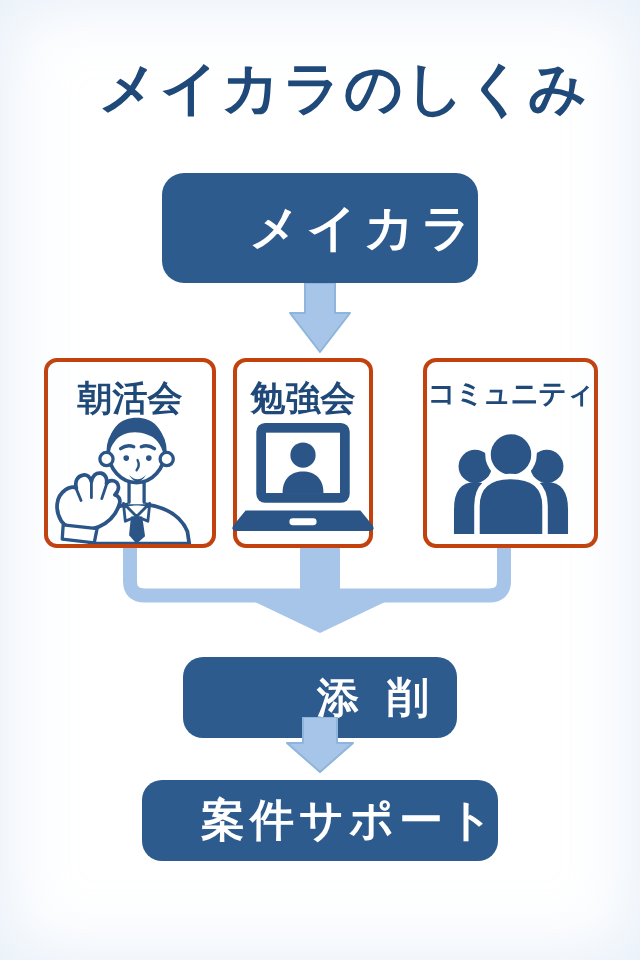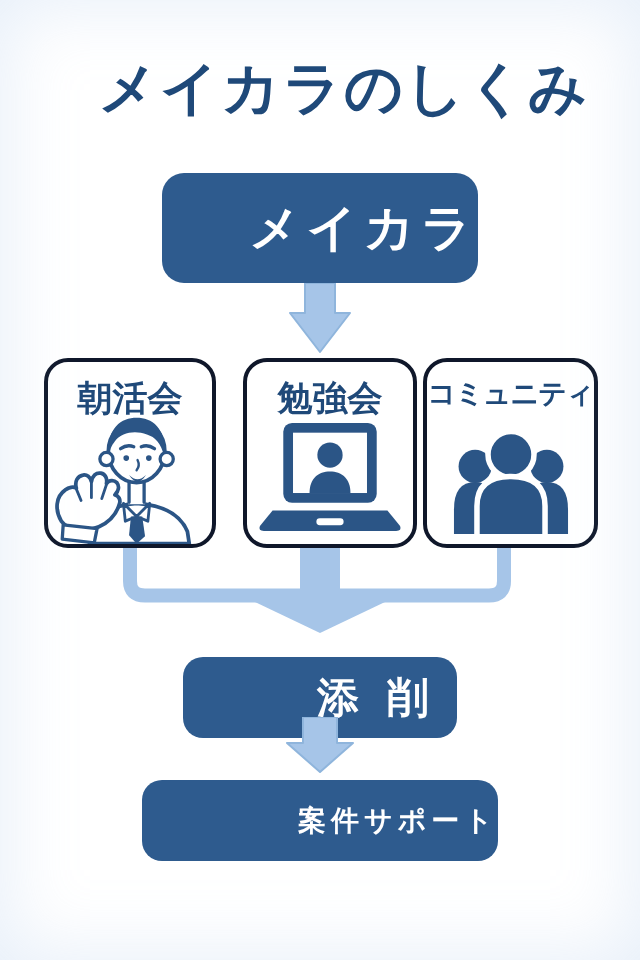--- a/index.html
+++ b/index.html
@@ -24,33 +24,33 @@
   .node {
     position:absolute; background:#2e5b8e; border-radius:22px;
     display:flex; align-items:center; justify-content:flex-end;
     color:#ffffff; font-weight:bold;
   }
   .node-root   { left:162px; top:173px; width:316px; height:110px; }
   .node-root span  { font-size:50px; letter-spacing:6px; padding-left:6px; white-space:nowrap; }
   .node-merge  { left:183px; top:657px; width:274px; height:81px; border-radius:20px; }
   .node-merge span { font-size:42px; letter-spacing:28px; padding-left:28px; white-space:nowrap; }
   .node-final  { left:142px; top:780px; width:356px; height:81px; border-radius:20px; }
-  .node-final span { font-size:28px; letter-spacing:5px; padding-left:5px; white-space:nowrap; }
+  .node-final span { font-size:44px; letter-spacing:5px; padding-left:5px; white-space:nowrap; }
 
   .arrow-svg { position:absolute; display:block; }
   .arrow-1 { left:283px; top:283px; }
   .arrow-2 { left:285px; top:717px; }
   .merge-connector { left:0; top:548px; }
 
   .branch-card {
     position:absolute; top:358px; height:190px;
-    background:#ffffff; border:4px solid #0f172a; border-radius:24px;
+    background:#ffffff; border:4px solid #c2410c; border-radius:13px;
   }
   .card-1 { left:44px;  width:172px; }
-  .card-2 { left:243px; width:174px; }
+  .card-2 { left:233px; width:140px; }
   .card-3 { left:423px; width:175px;font-family:Liberation Serif, serif; }
 
   .card-label {
     margin-top:13px; text-align:center; font-weight:bold;
     color:#1f4979; font-size:35px; white-space:nowrap;
   }
   .card-3 .card-label { font-size:28px; letter-spacing:-1px; }
 
   .card-icon {
     position:absolute; left:50%; transform:translateX(-50%);

